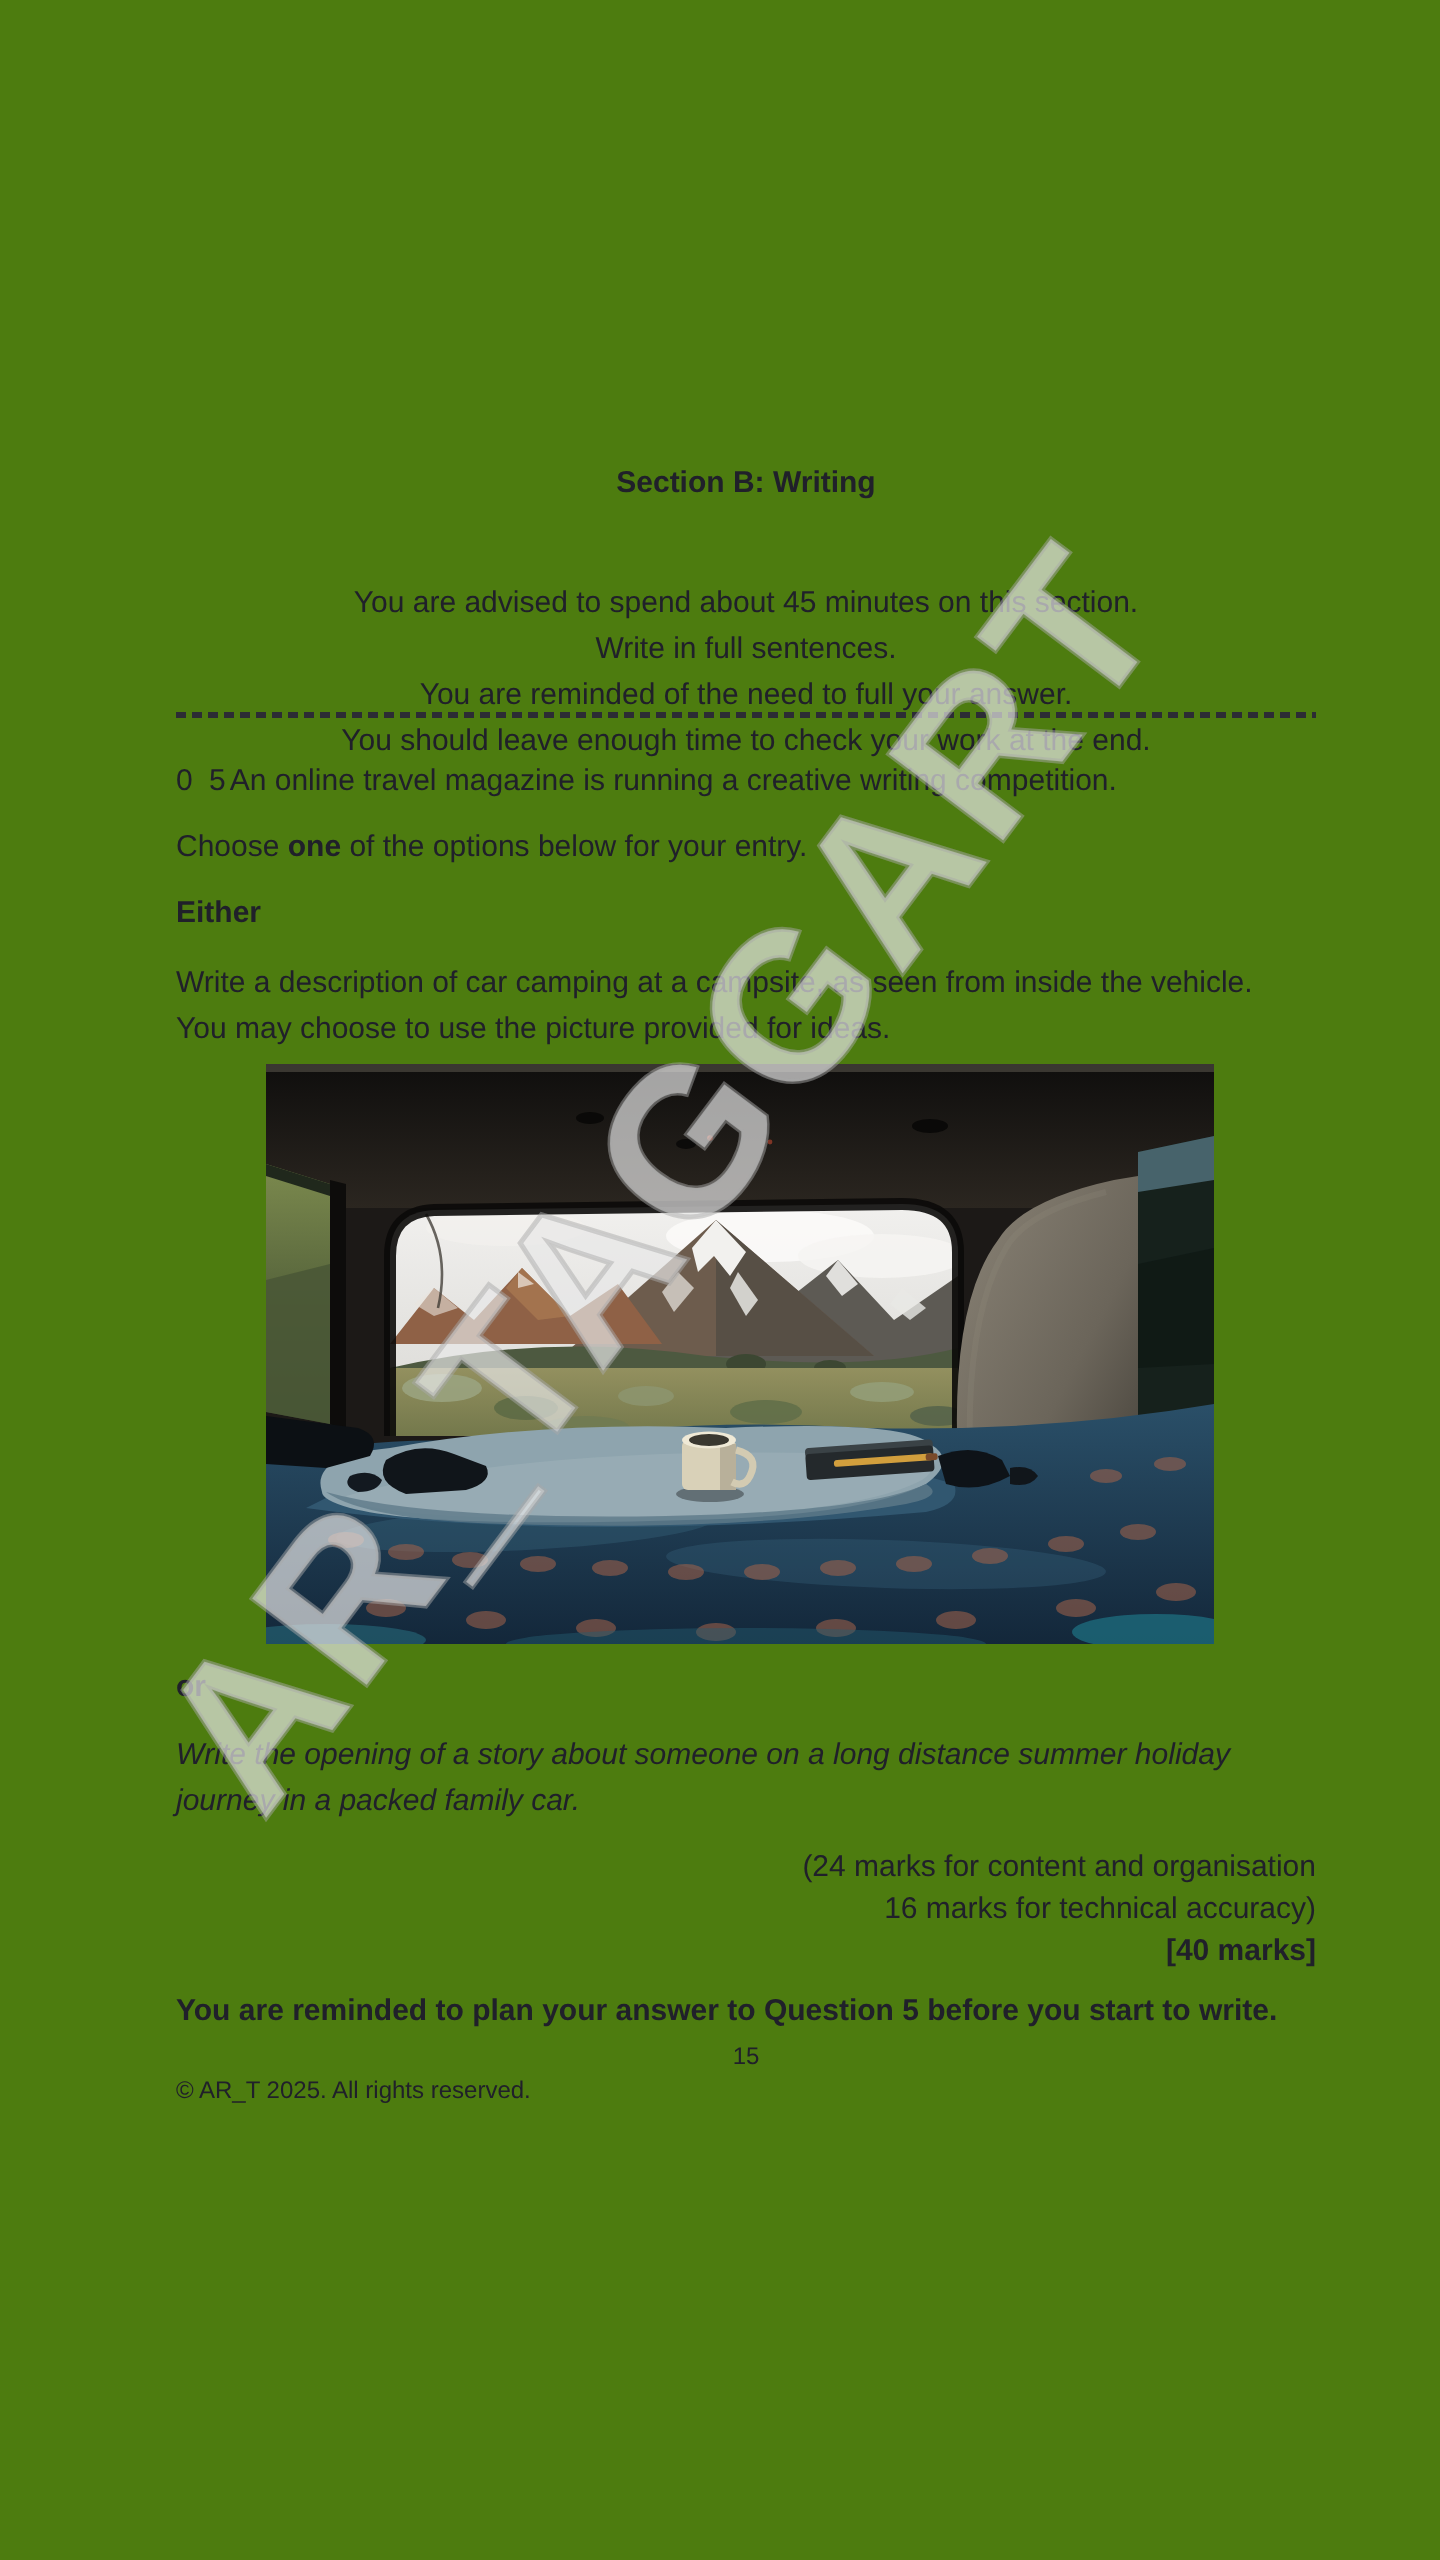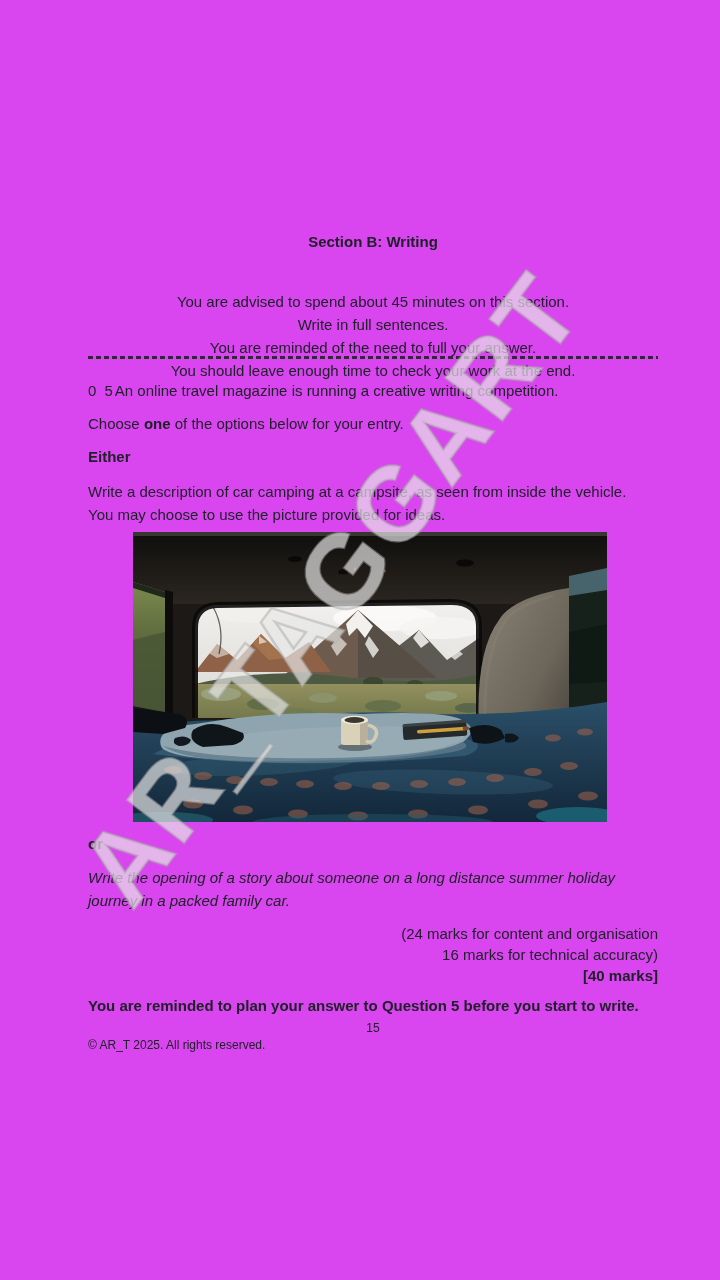--- a/index.html
+++ b/index.html
@@ -4,21 +4,21 @@
 <style>
   html,body{margin:0;padding:0;}
   body{
     width:720px;height:1280px;
     background:#ffffff;
     font-family:"Liberation Sans","DejaVu Sans",sans-serif;
     color:#20202a;
     position:relative;
     overflow:hidden;
   }
-  .page{position:absolute;inset:0;background:#d946ef;}
+  .page{position:absolute;inset:0;background:#4d7c0f;}
 
   .abs{position:absolute;}
   .bold{font-weight:bold;}
   .nowrap{white-space:nowrap;}
 
   .title{top:233px;left:88px;width:570px;font-size:15px;font-weight:bold;text-align:center;}
   .instructions{top:262px;left:88px;width:570px;font-size:15px;line-height:23px;text-align:center;margin-top:28px;}
 
   .divider{
     top:356px;left:88px;width:570px;height:3px;

